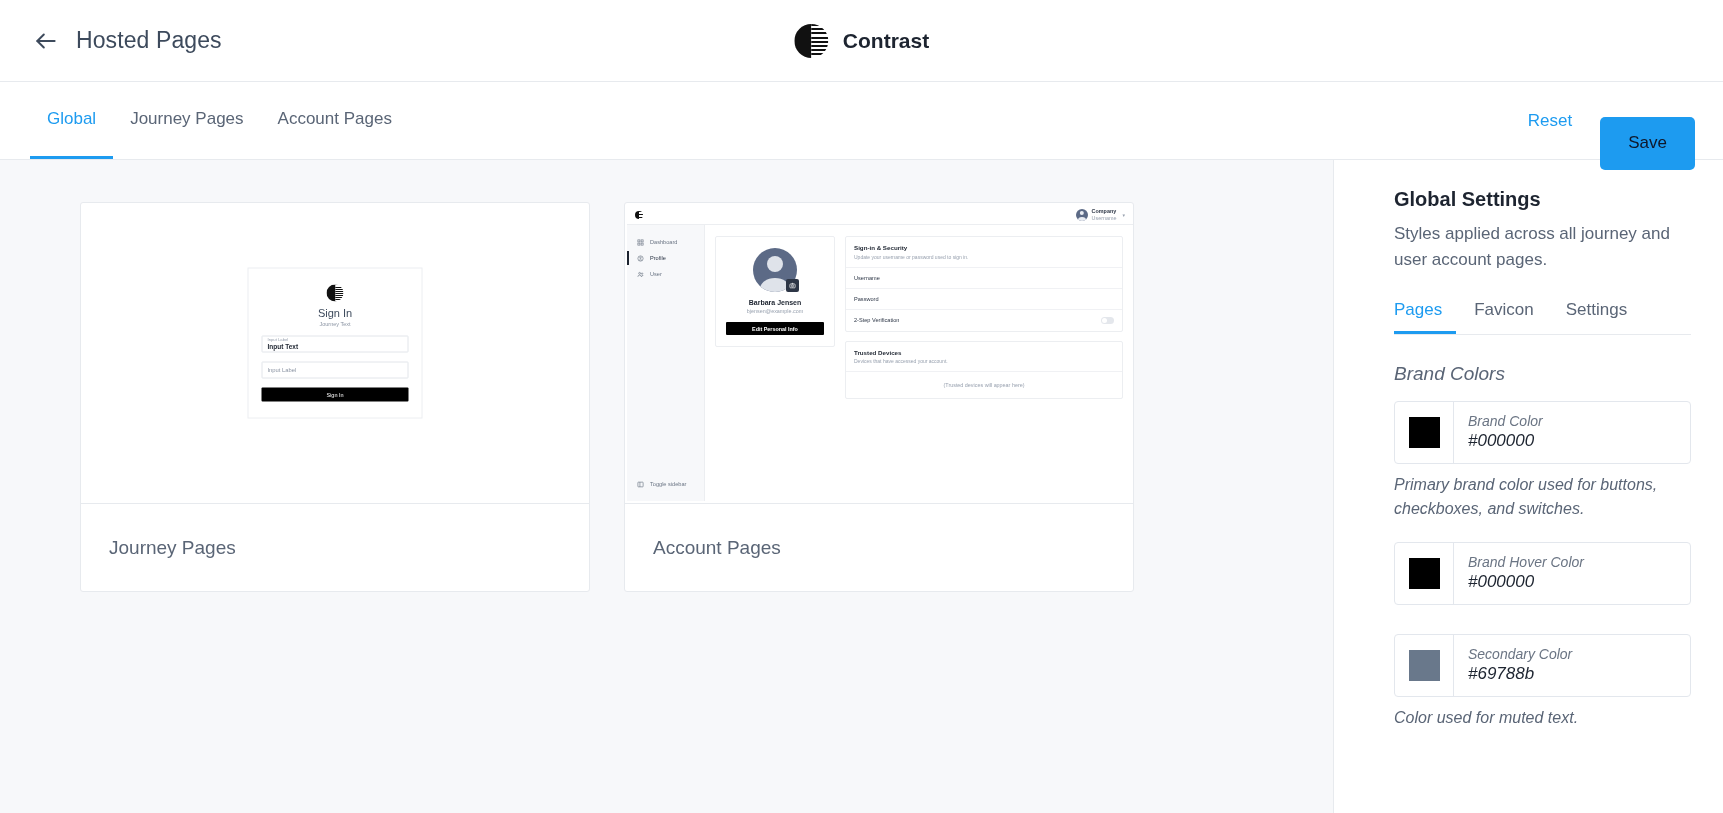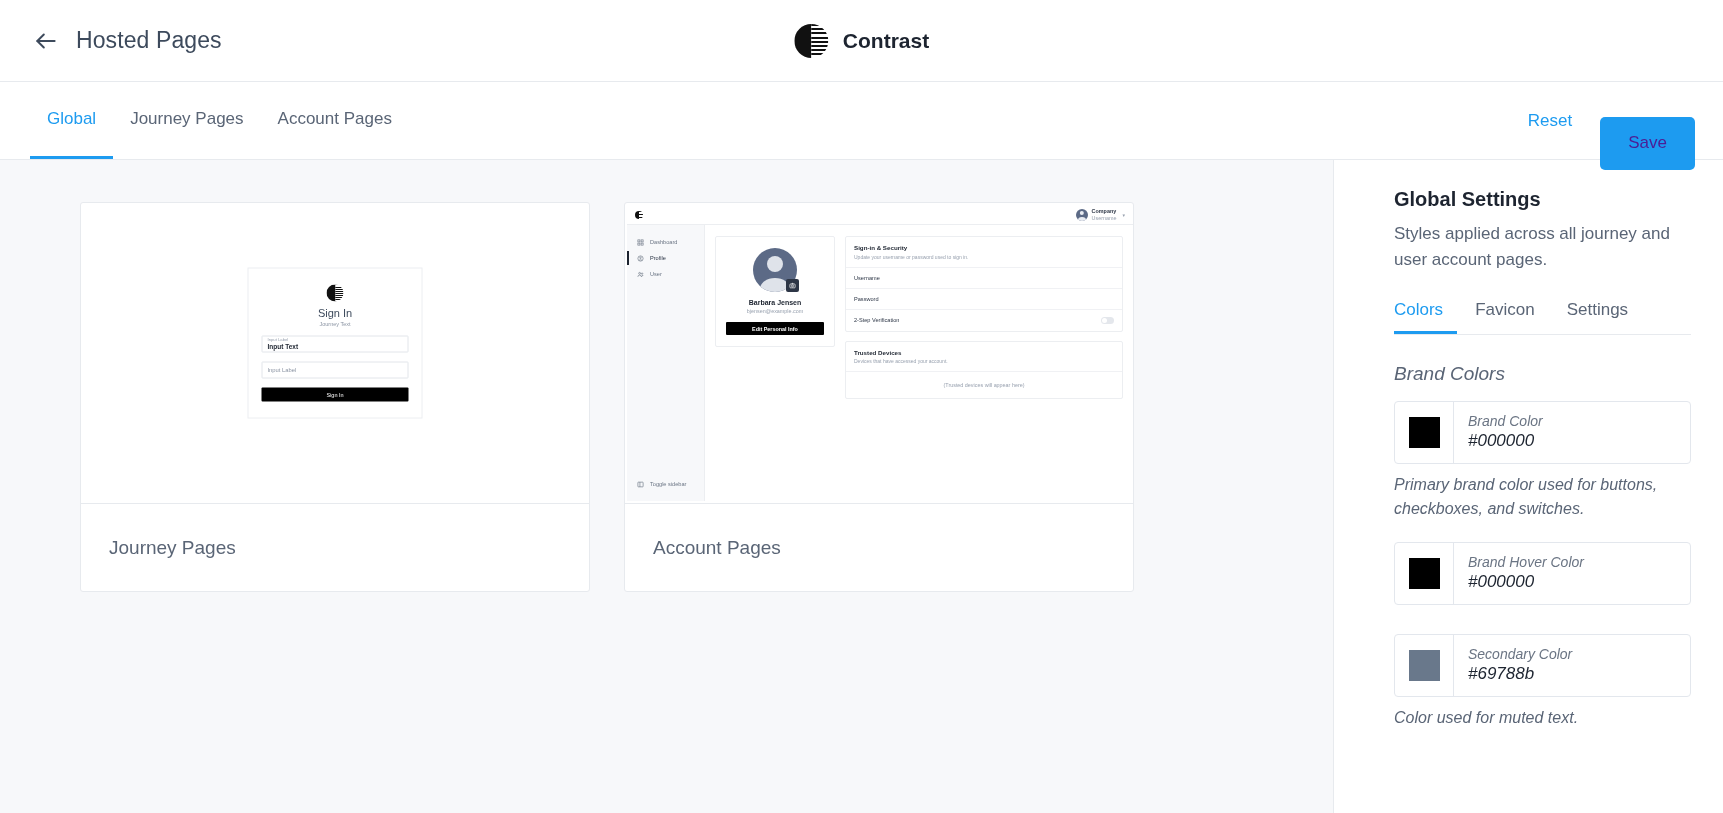--- a/index.html
+++ b/index.html
@@ -74,21 +74,21 @@
   .tabbar-actions {
     margin-left: auto; display: flex; align-items: center;
     gap: 22px; margin-right: 28px;
   }
   .reset-link {
     color: #1d9bf0; font-size: 17px; cursor: pointer;
     padding: 8px 6px; background: none; border: none;
     font-family: inherit;
   }
   .save-btn {
-    background: #1d9bf0; color: #4c1d95; border: none;
+    background: #1d9bf0; color: #0f172a; border: none;
     border-radius: 5px; font-size: 17px; font-family: inherit;
     padding: 14px 28px; height: 53px; cursor: pointer; margin-top: 45px;
   }
 
   
   .body-area { flex: 1; display: flex; min-height: 0; }
   .canvas {
     flex: 1; background: #f7f8fa; padding: 42px 0 0 0;
     display: flex; gap: 34px; overflow: hidden;
     padding-left: 80px;
@@ -486,21 +486,21 @@
         <div class="preview-footer">Account Pages</div>
       </div>
     </div>
 
     <div class="rightpanel">
       <div class="rp-head">
         <div class="rp-title">Global Settings</div>
         <div class="rp-desc">Styles applied across all journey and user account pages.</div>
       </div>
       <div class="rp-tabs">
-        <div class="rp-tab active">Colors</div>
+        <div class="rp-tab active">Pages</div>
         <div class="rp-tab">Favicon</div>
         <div class="rp-tab">Settings</div>
       </div>
       <div class="rp-scroll">
         <div class="rp-section-title">Brand Colors</div>
 
         <div class="color-row">
           <div class="swatch-cell">
             <div class="swatch" style="background:#000000"></div>
           </div>

